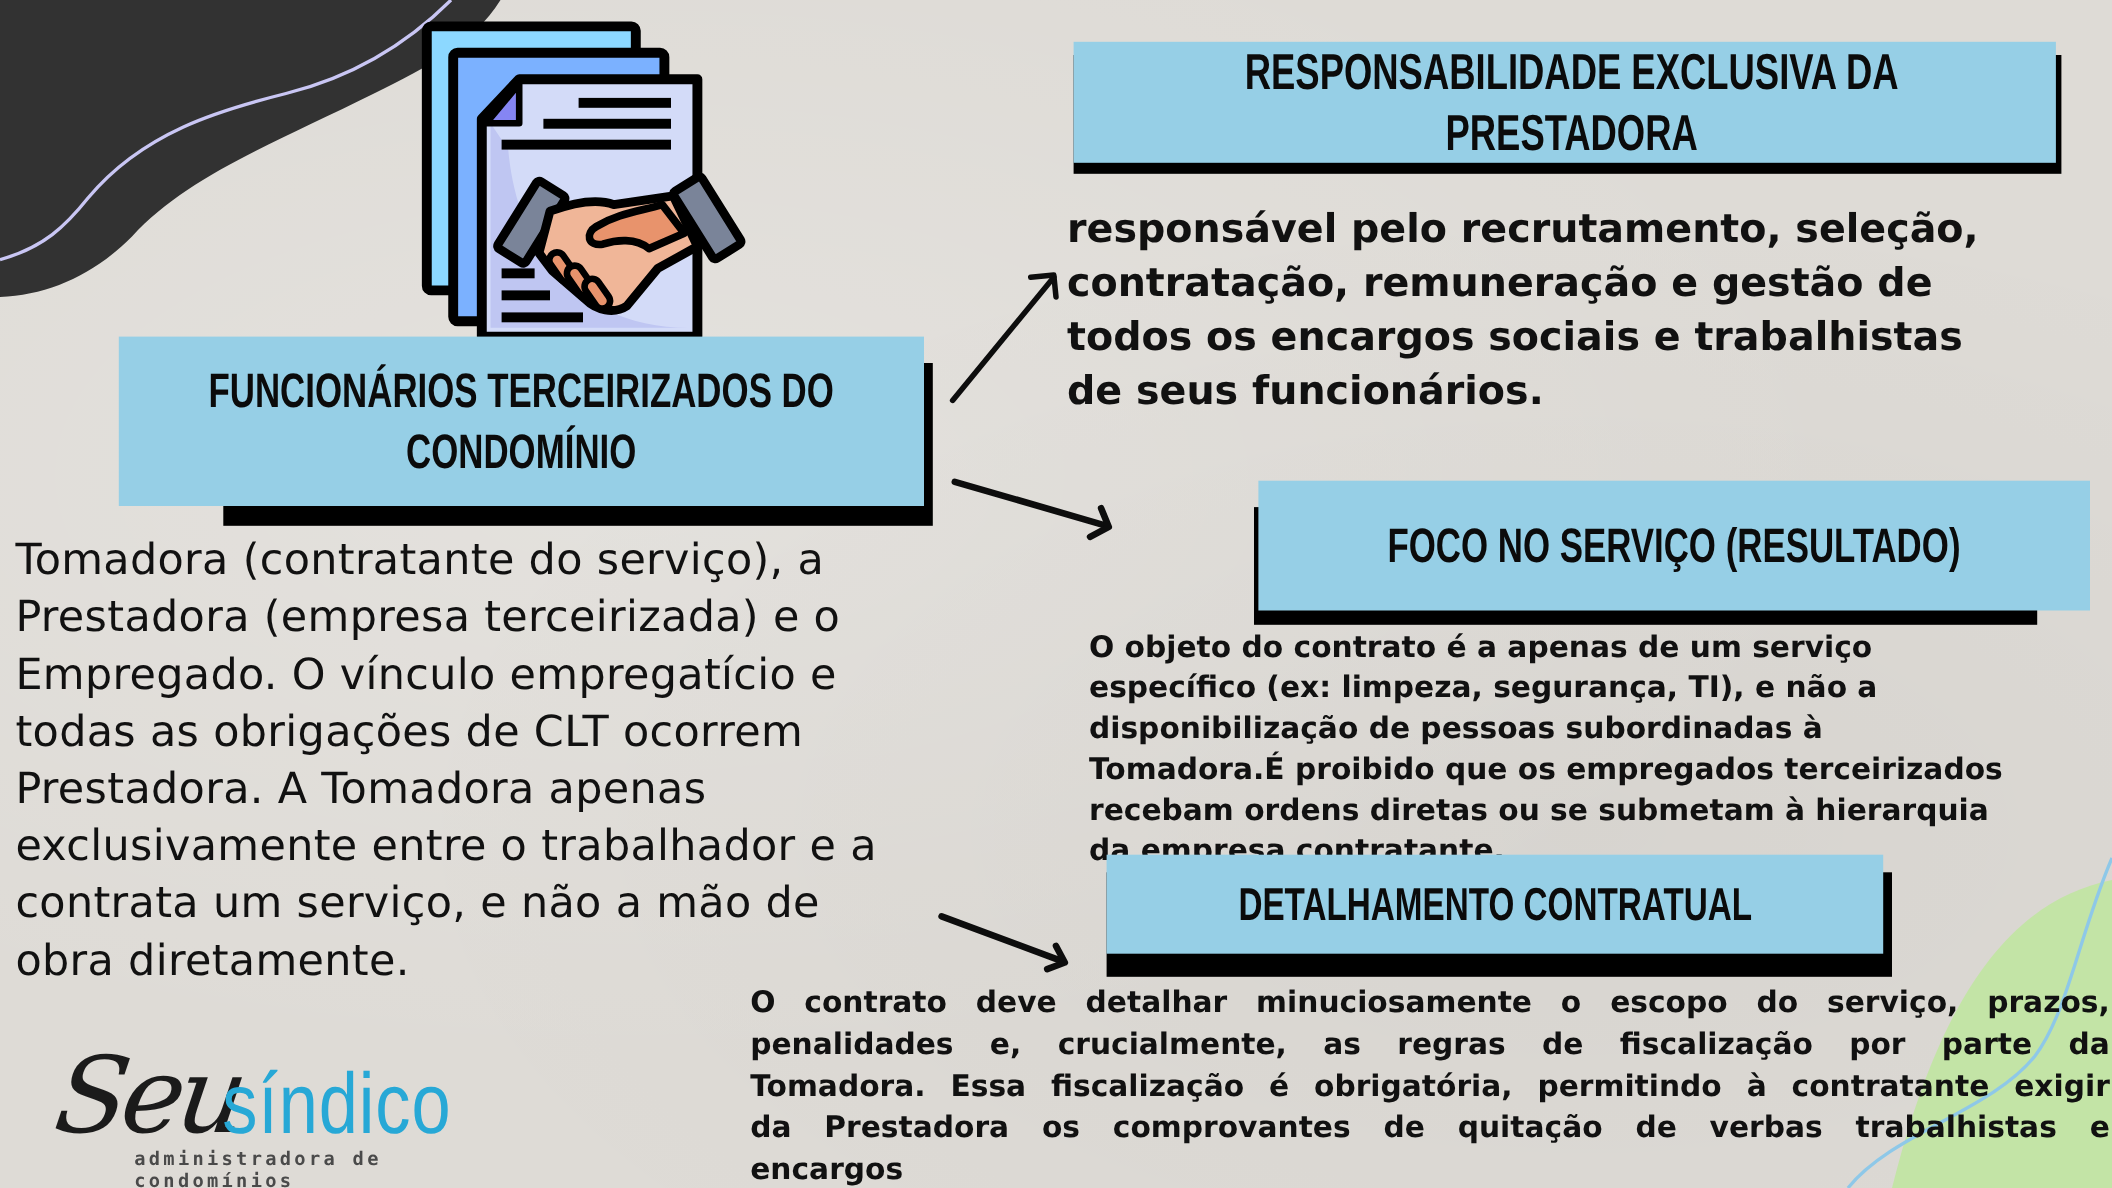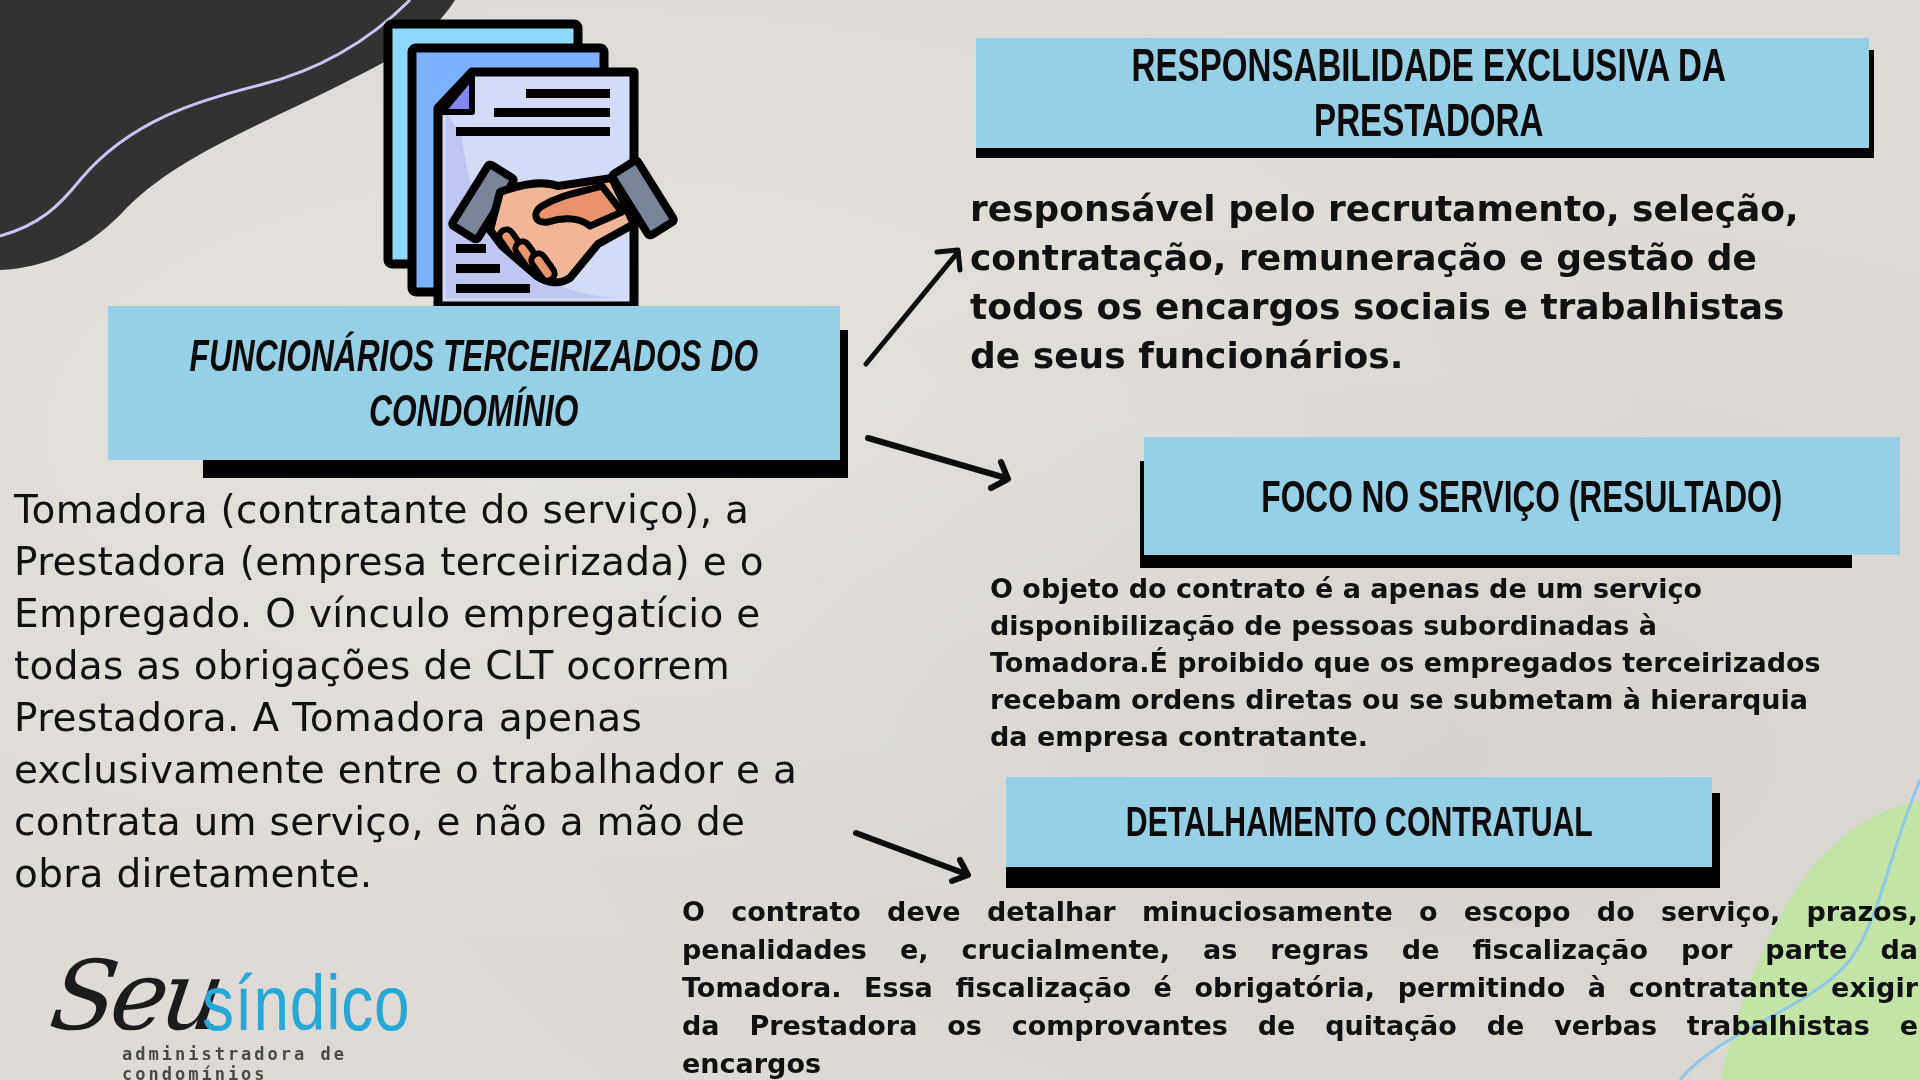--- a/index.html
+++ b/index.html
@@ -118,21 +118,21 @@
   <path d="M160,190 C180,178 200,176 220,170 L240,196 L208,210 C196,200 178,202 166,206 C152,208 150,196 160,190 Z" fill="#e8936c" stroke="#000" stroke-width="7" stroke-linejoin="round"></path>
   <g fill="#e8936c" stroke="#000" stroke-width="6">
     <rect x="122" y="212" width="14" height="30" rx="7" transform="rotate(-35 129 227)"></rect>
     <rect x="138" y="224" width="14" height="30" rx="7" transform="rotate(-35 145 239)"></rect>
     <rect x="154" y="236" width="14" height="30" rx="7" transform="rotate(-35 161 251)"></rect>
   </g>
 </svg>
 
 <div class="box-wrap" style="left:108px;top:306px;width:742px;height:172px;">
   <div class="box-shadow" style="left:95px;top:24px;width:645px;height:148px;"></div>
-  <div class="box-face" style="left:0;top:0;width:732px;height:154px;font-style:italic;">
+  <div class="box-face" style="left:0;top:0;width:732px;height:154px;">
     <div class="box-title" style="font-size:44px;">
       <div>FUNCIONÁRIOS TERCEIRIZADOS DO</div>
       <div>CONDOMÍNIO</div>
     </div>
   </div>
 </div>
 
 <div class="para" style="left:14px;top:484px;width:930px;font-size:39px;line-height:52px;letter-spacing:0.3px;">
   <div>Tomadora (contratante do serviço), a</div>
   <div>Prestadora (empresa terceirizada) e o</div>
@@ -161,20 +161,21 @@
 </div>
 
 <div class="box-wrap" style="left:1140px;top:437px;width:712px;height:132px;">
   <div class="box-shadow" style="left:0;top:24px;width:712px;height:107px;"></div>
   <div class="box-face" style="left:4px;top:0;width:756px;height:118px;">
     <div class="box-title" style="font-size:44px;">FOCO NO SERVIÇO (RESULTADO)</div>
   </div>
 </div>
 <div class="para" style="left:990px;top:570px;width:910px;font-size:27px;line-height:37px;font-weight:bold;">
   <div>O objeto do contrato é a apenas de um serviço</div>
+  <div>específico (ex: limpeza, segurança, TI), e não a</div>
   <div>disponibilização de pessoas subordinadas à</div>
   <div>Tomadora.É proibido que os empregados terceirizados</div>
   <div>recebam ordens diretas ou se submetam à hierarquia</div>
   <div>da empresa contratante.</div>
 </div>
 
 <div class="box-wrap" style="left:1006px;top:777px;width:716px;height:112px;">
   <div class="box-shadow" style="left:0;top:16px;width:714px;height:95px;"></div>
   <div class="box-face" style="left:0;top:0;width:706px;height:90px;">
     <div class="box-title" style="font-size:42px;">DETALHAMENTO CONTRATUAL</div>

